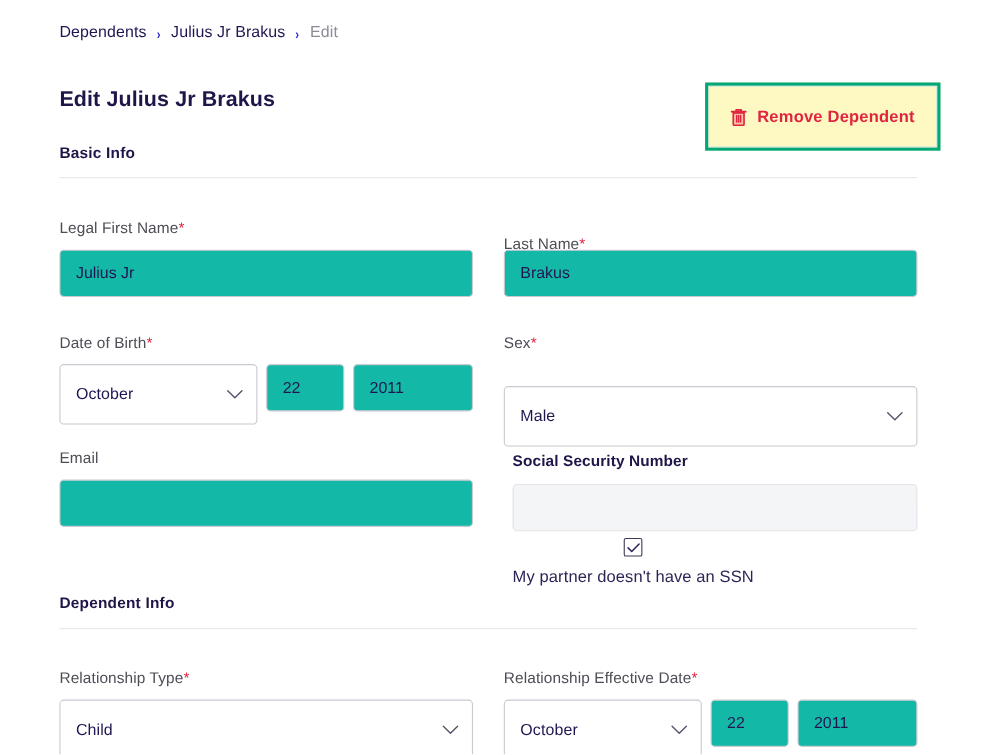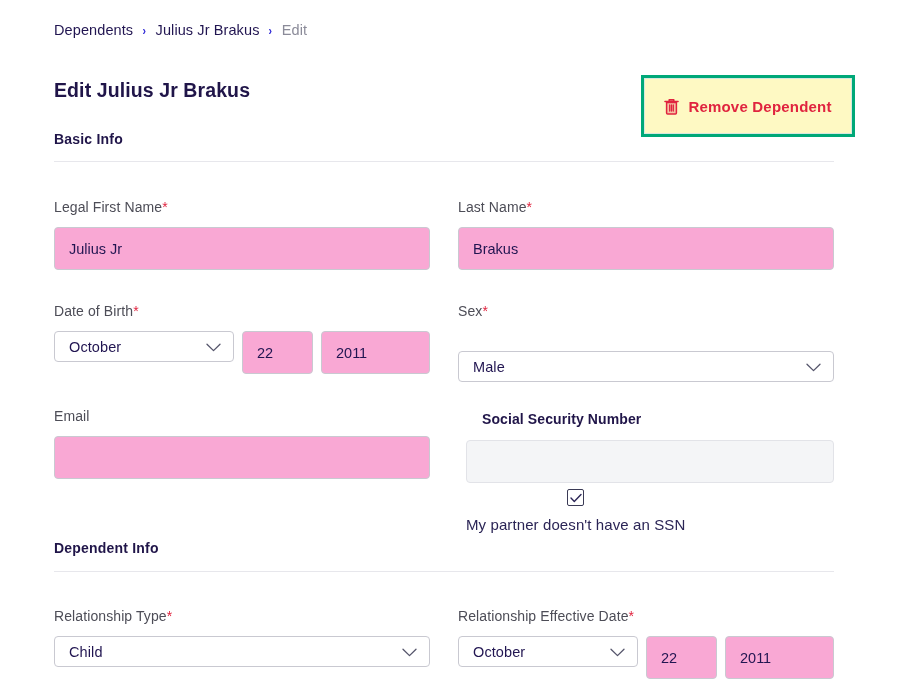--- a/index.html
+++ b/index.html
@@ -105,38 +105,38 @@
     color: #201549;
   }
   .req { color: #e0243f; }
 
   
   .txt-input {
     position: absolute;
     height: 43px;
     border: 1px solid #c9c9d1;
     border-radius: 4px;
-    background: #f9a8d4;
+    background: #14b8a6;
     font-family: "Liberation Sans", sans-serif;
     font-size: 14.5px;
     color: #211551;
     padding: 0 14px;
     outline: none;
   }
   .txt-input::placeholder { color: #9a9aa6; }
   .txt-input:disabled,
   .txt-input.disabled {
     background: #f4f5f7;
     border-color: #e2e3e8;
     color: #9a9aa6;
   }
 
   .select-wrap {
     position: absolute;
-    height: 31px;
+    height: 55px;
     border: 1px solid #c9c9d1;
     border-radius: 4px;
     background: #ffffff;
     display: flex; align-items: center;
     padding: 0 12px 0 14px;
     cursor: pointer;
   }
   .select-value {
     flex: 1;
     font-size: 14.5px;
@@ -197,21 +197,21 @@
       <span class="remove-btn-label">Remove Dependent</span>
     </button>
   </div>
 
   <div class="section-head" style="top:131px;">Basic Info</div>
   <div class="divider" style="top:161px;"></div>
 
   <div class="field-label" style="left:54px; top:199px;"><span>Legal First Name</span><span class="req">*</span></div>
   <input class="txt-input" style="left: 54px; top: 227px; width: 376px;" value="Julius Jr">
 
-  <div class="field-label" style="left:458px; top:199px;"><span>Last Name</span><span class="req">*</span></div>
+  <div class="field-label" style="left:458px; top:213px;"><span>Last Name</span><span class="req">*</span></div>
   <input class="txt-input" style="left: 458px; top: 227px; width: 376px;" value="Brakus">
 
   <div class="field-label" style="left:54px; top:303px;"><span>Date of Birth</span><span class="req">*</span></div>
   <div class="select-wrap" style="left:54px; top:331px; width:180px;">
     <span class="select-value">October</span>
     <span>
       <svg class="chev" viewBox="0 0 15 9" fill="none" xmlns="http://www.w3.org/2000/svg">
           <path d="M1 1.2 7.5 7.6 14 1.2" stroke="#55556b" stroke-width="1.3" stroke-linecap="round" stroke-linejoin="round"></path>
         </svg>
     </span>
@@ -225,21 +225,21 @@
     <span>
       <svg class="chev" viewBox="0 0 15 9" fill="none" xmlns="http://www.w3.org/2000/svg">
           <path d="M1 1.2 7.5 7.6 14 1.2" stroke="#55556b" stroke-width="1.3" stroke-linecap="round" stroke-linejoin="round"></path>
         </svg>
     </span>
   </div>
 
   <div class="field-label" style="left:54px; top:408px;">Email</div>
   <input class="txt-input" style="left: 54px; top: 436px; width: 376px;" value="">
 
-  <div class="field-label bold" style="left:466px; top:411px;margin-left:16px;">Social Security Number</div>
+  <div class="field-label bold" style="left:466px; top:411px;">Social Security Number</div>
   <input class="txt-input disabled" style="left: 466px; top: 440px; width: 368px;" disabled="" value="">
 
   <div class="cb-row" style="left:466px; top:489px;flex-direction:column;">
     <span class="cb-box">
       <svg class="cb-check" viewBox="0 0 12 10" fill="none" xmlns="http://www.w3.org/2000/svg">
           <path d="M1 5.1 4.3 8.4 11 1.6" stroke="#2b2556" stroke-width="1.4" stroke-linecap="round" stroke-linejoin="round"></path>
         </svg>
     </span>
     <span class="cb-label">My partner doesn't have an SSN</span>
   </div>

